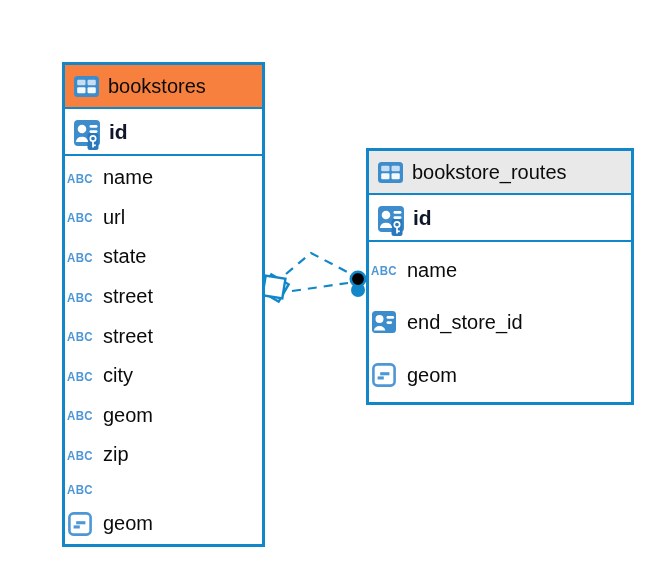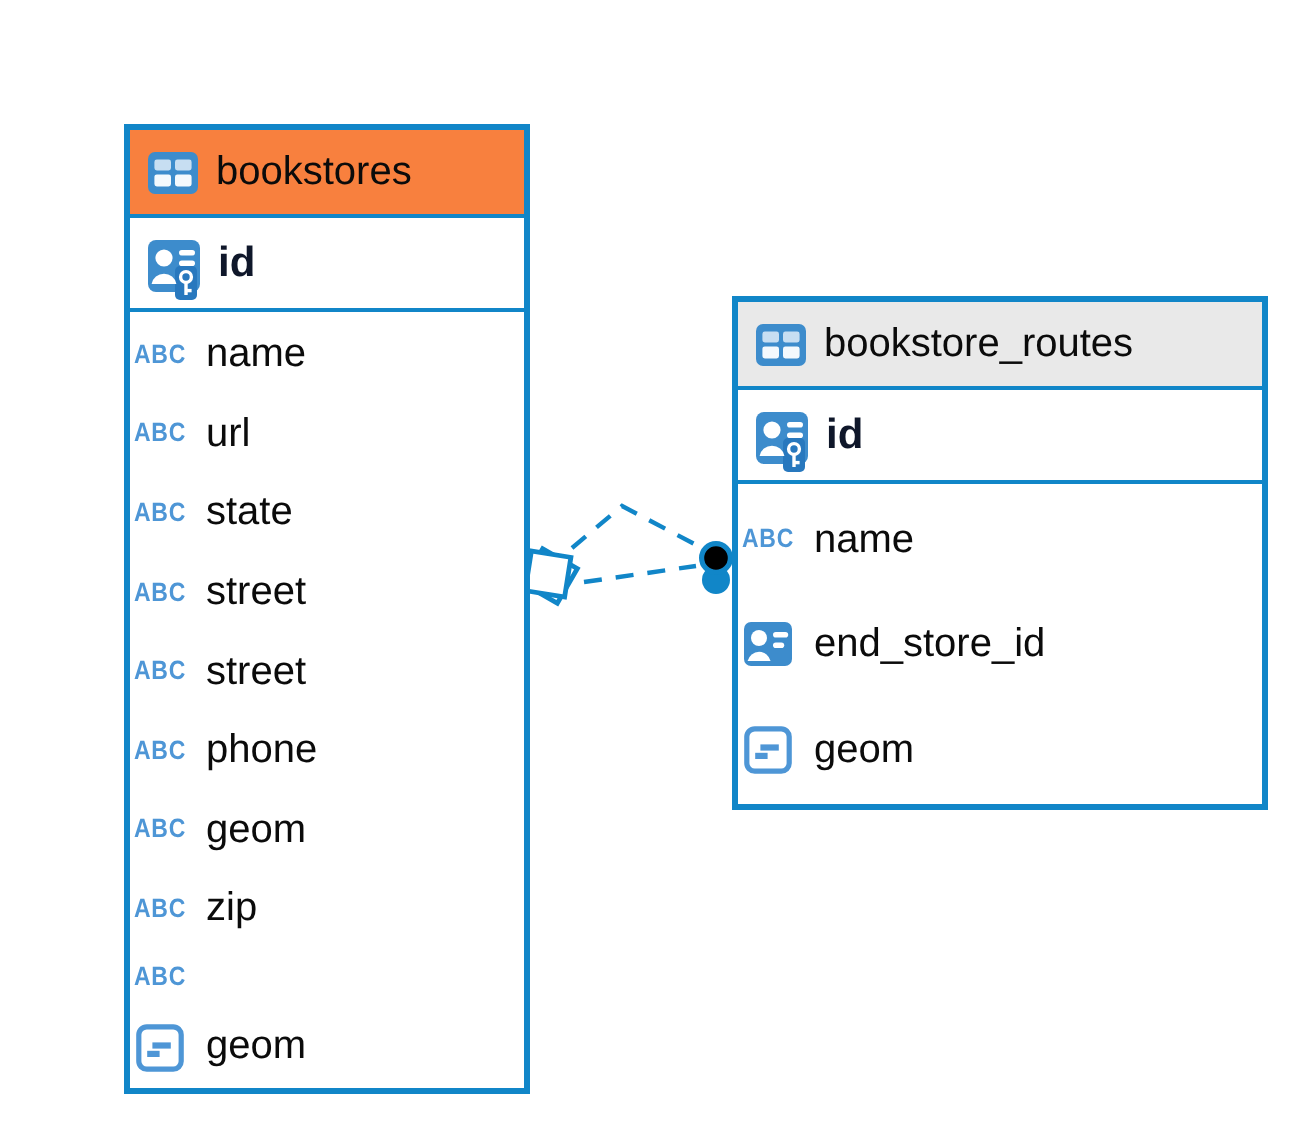--- a/index.html
+++ b/index.html
@@ -144,21 +144,21 @@
       <div class="erd-colrow">
         <span class="icon-box">
             <span class="abc-icon">ABC</span>
           </span>
         <span>street</span>
       </div>
       <div class="erd-colrow">
         <span class="icon-box">
             <span class="abc-icon">ABC</span>
           </span>
-        <span>phone</span>
+        <span>city</span>
       </div>
       <div class="erd-colrow">
         <span class="icon-box">
             <span class="abc-icon">ABC</span>
           </span>
         <span>geom</span>
       </div>
       <div class="erd-colrow">
         <span class="icon-box">
             <span class="abc-icon">ABC</span>

